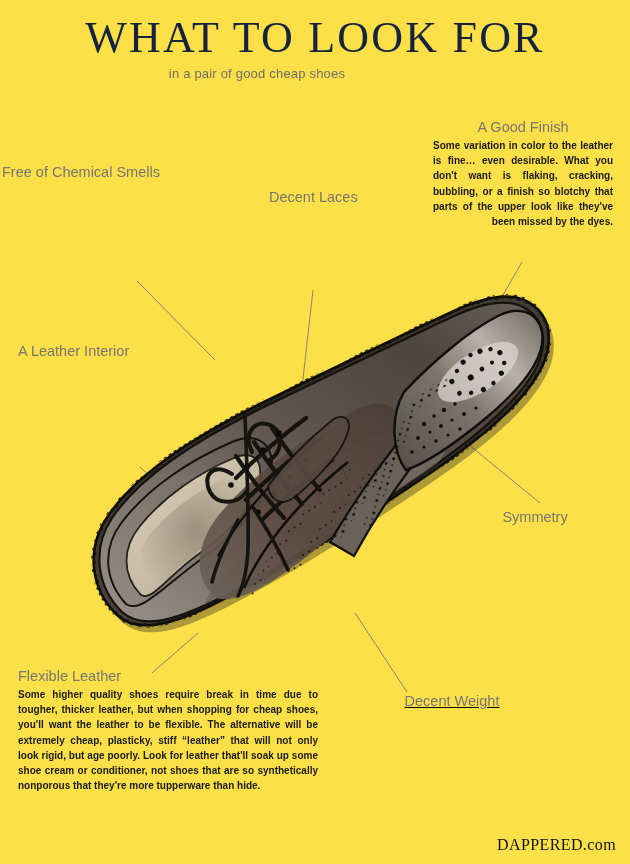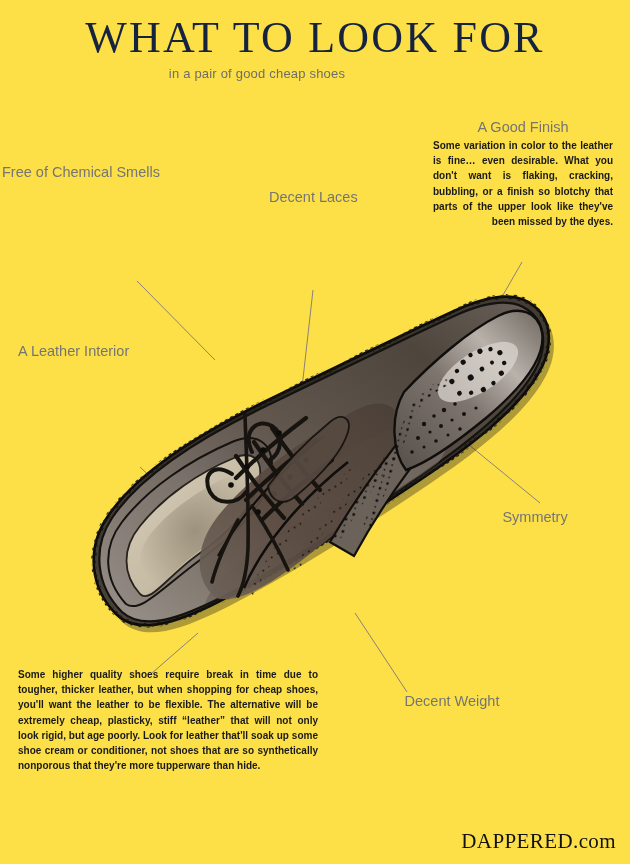--- a/index.html
+++ b/index.html
@@ -75,29 +75,29 @@
   .center-last .callout-body    { text-align-last: center; }
   .right-last  .callout-body    { text-align-last: right; }
 
   
   #c-smells    { left: 2px;  top: 144px; width: 215px; margin-top: 19px; }
   #c-interior  { left: 18px;  top: 342px; width: 148px; }
   #c-laces     { left: 269px; top: 188px; width: 142px; }
   #c-finish    { left: 433px; top: 118px; width: 180px; }
   #c-symmetry  { left: 455px; top: 508px; width: 160px; }
   #c-flexible  { left: 18px;  top: 667px; width: 300px; }
-  #c-weight    { left: 352px; top: 692px; width: 200px; }
+  #c-weight    { left: 352px; top: 692px; width: 200px; text-decoration: underline; }
 
   
   #footer-logo {
     position: absolute;
     right: 14px;
     bottom: 10px;
     font-family: "Liberation Serif", "DejaVu Serif", serif;
-    font-size: 21px;
+    font-size: 16px;
     letter-spacing: 0.4px;
     color: #111111;
   }
 
   
   #artwork {
     position: absolute;
     left: 0; top: 0;
     width: 630px; height: 864px;
     pointer-events: none;
@@ -410,20 +410,21 @@
   <div class="callout align-right right-last" id="c-finish">
     <div class="callout-heading">A Good Finish</div>
     <div class="callout-body">Some variation in color to the leather is fine… even desirable. What you don't want is flaking, cracking, bubbling, or a finish so blotchy that parts of the upper look like they've been missed by the dyes.</div>
   </div>
 
   <div class="callout align-right right-last" id="c-symmetry">
     <div class="callout-heading">Symmetry</div>
   </div>
 
   <div class="callout" id="c-flexible">
+    <div class="callout-heading">Flexible Leather</div>
     <div class="callout-body">Some higher quality shoes require break in time due to tougher, thicker leather, but when shopping for cheap shoes, you'll want the leather to be flexible. The alternative will be extremely cheap, plasticky, stiff “leather” that will not only look rigid, but age poorly. Look for leather that'll soak up some shoe cream or conditioner, not shoes that are so synthetically nonporous that they're more tupperware than hide.</div>
   </div>
 
   <div class="callout center-last" id="c-weight">
     <div class="callout-heading" style="text-align:center;">Decent Weight</div>
   </div>
 
   <div id="footer-logo">DAPPERED.com</div>
 
 </div>

